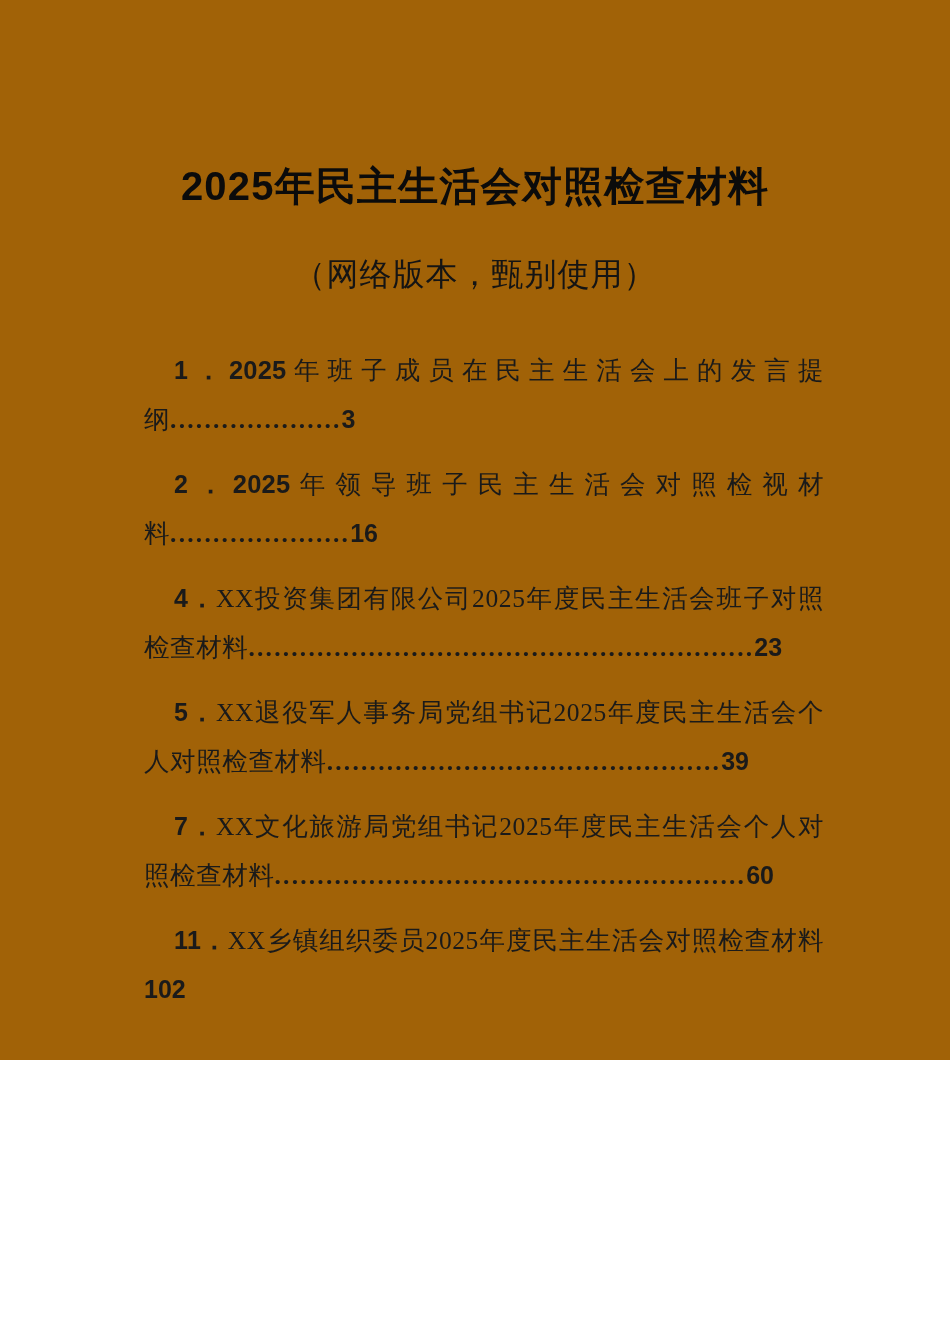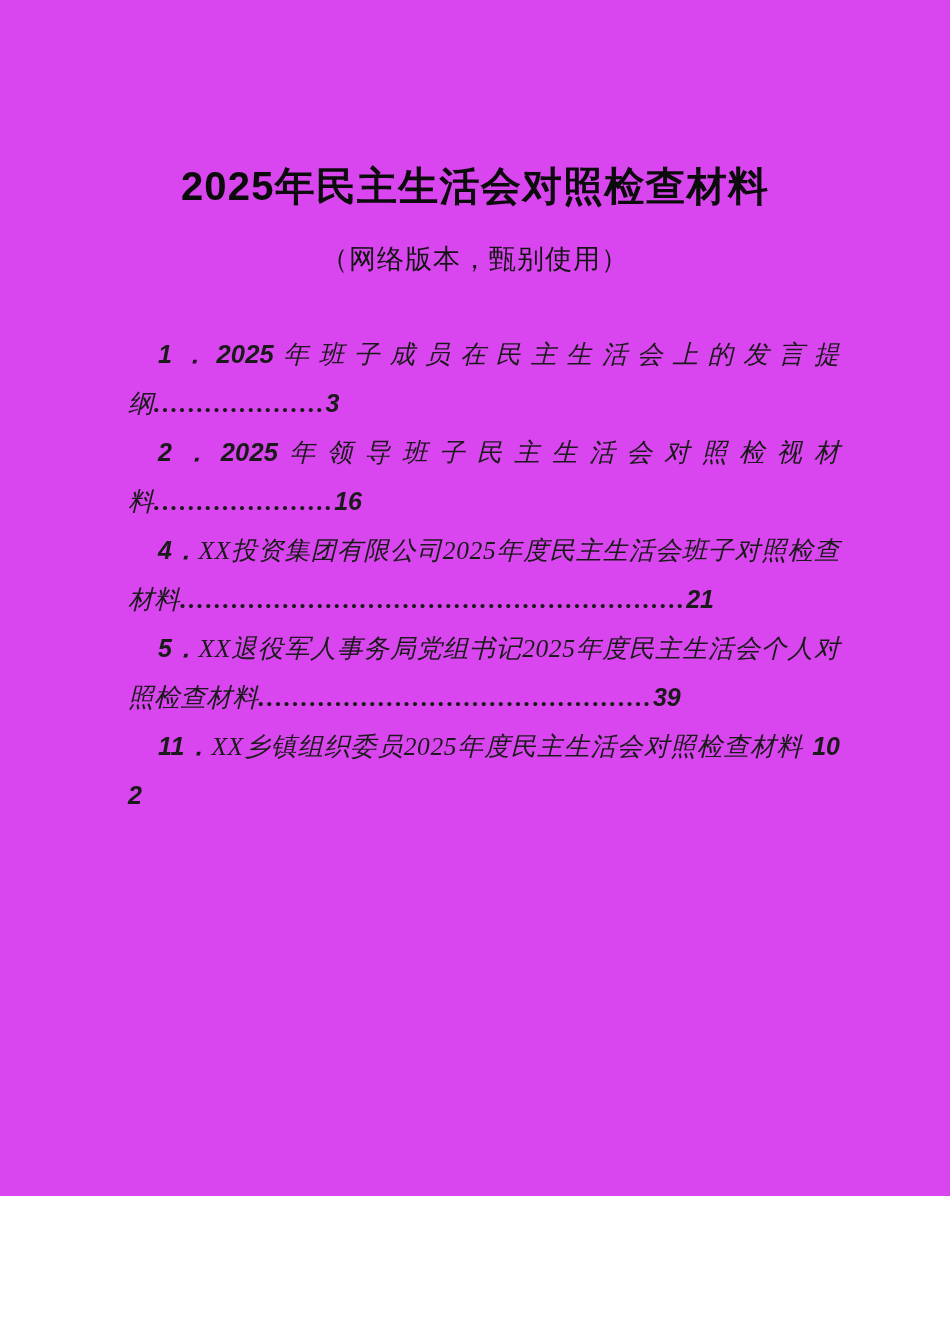--- a/index.html
+++ b/index.html
@@ -12,22 +12,22 @@
     height: 1344px;
     overflow: hidden;
     font-family: "Liberation Serif", "DejaVu Serif", serif;
     color: #000000;
     -webkit-font-smoothing: antialiased;
   }
 
   .page {
     position: relative;
     width: 950px;
-    height: 1196px;
-    background: #d946ef;
+    height: 1060px;
+    background: #a16207;
     box-sizing: border-box;
   }
 
   
   .title-block {
     position: absolute;
     left: 0;
     top: 160px;
     width: 950px;
     text-align: center;
@@ -38,46 +38,45 @@
     font-size: 40px;
     letter-spacing: 1.2px;
     line-height: 52px;
     color: #0b0b0b;
     margin: 0;
     white-space: nowrap;
   }
   .doc-subtitle {
     font-family: "Liberation Serif", "DejaVu Serif", serif;
     font-weight: 400;
-    font-size: 27px;
+    font-size: 32px;
     line-height: 40px;
     letter-spacing: 1px;
     color: #141414;
-    margin: 1px;
+    margin: 16px;
     padding-top: 26px;
     white-space: nowrap;
   }
 
   
   .toc {
     position: absolute;
     left: 128px;
     top: 330px;
     width: 712px;
   }
   .toc-entry {
     font-size: 25.5px;
     line-height: 48px;
     color: #1a1a1a;
     text-align: justify;
     text-justify: inter-character;
-    margin: 0;
+    margin: 16px;
     text-indent: 30px;
     word-break: break-all;
-    font-style: italic;
   }
   .toc-entry .num {
     font-family: "Liberation Sans", "DejaVu Sans", sans-serif;
     font-weight: 700;
     font-size: 25px;
     letter-spacing: 0.5px;
   }
   .toc-entry .cn {
     font-family: "Liberation Serif", "DejaVu Serif", serif;
     font-weight: 400;
@@ -105,18 +104,19 @@
 <div class="page">
 
   <div class="title-block">
     <h1 class="doc-title">2025年民主生活会对照检查材料</h1>
     <div class="doc-subtitle">（网络版本，甄别使用）</div>
   </div>
 
   <div class="toc" id="toc-root">
       <p class="toc-entry"><span class="num">1．</span><span class="yr">2025</span><span class="cn">年班子成员在民主生活会上的发言提纲</span><span class="leader">....................</span><span class="pg">3</span></p>
       <p class="toc-entry"><span class="num">2．</span><span class="yr">2025</span><span class="cn">年领导班子民主生活会对照检视材料</span><span class="leader">.....................</span><span class="pg">16</span></p>
-      <p class="toc-entry"><span class="num">4．</span><span class="cn">XX投资集团有限公司2025年度民主生活会班子对照检查材料</span><span class="leader">...........................................................</span><span class="pg">21</span></p>
+      <p class="toc-entry"><span class="num">4．</span><span class="cn">XX投资集团有限公司2025年度民主生活会班子对照检查材料</span><span class="leader">...........................................................</span><span class="pg">23</span></p>
       <p class="toc-entry"><span class="num">5．</span><span class="cn">XX退役军人事务局党组书记2025年度民主生活会个人对照检查材料</span><span class="leader">..............................................</span><span class="pg">39</span></p>
+      <p class="toc-entry"><span class="num">7．</span><span class="cn">XX文化旅游局党组书记2025年度民主生活会个人对照检查材料</span><span class="leader">.......................................................</span><span class="pg">60</span></p>
       <p class="toc-entry"><span class="num">11．</span><span class="cn">XX乡镇组织委员2025年度民主生活会对照检查材料</span><span class="leader"> </span><span class="pg">102</span></p>
     </div>
 
 </div>
 
 </body></html>

